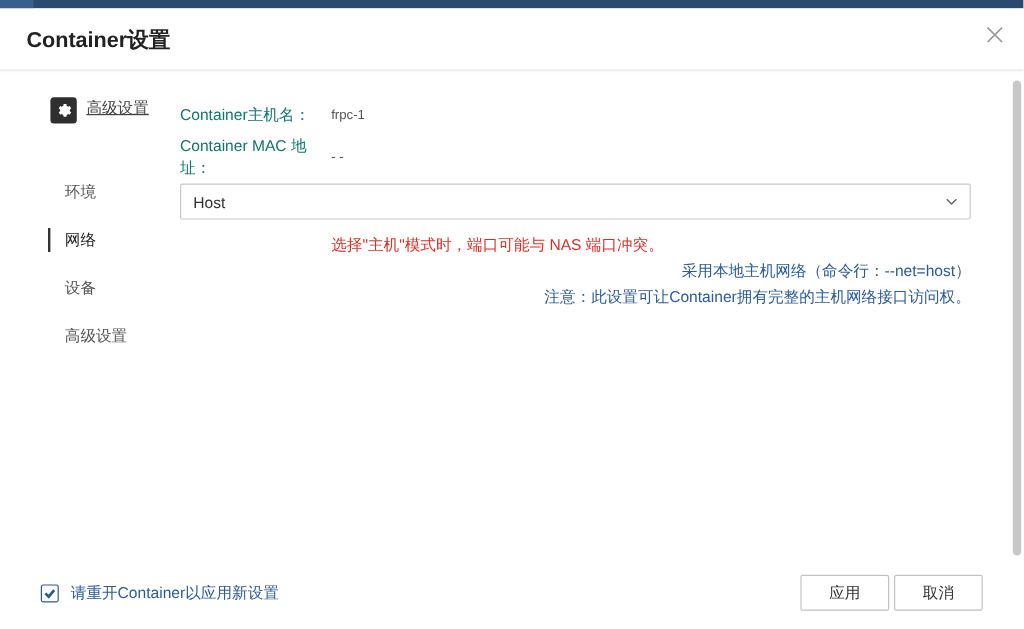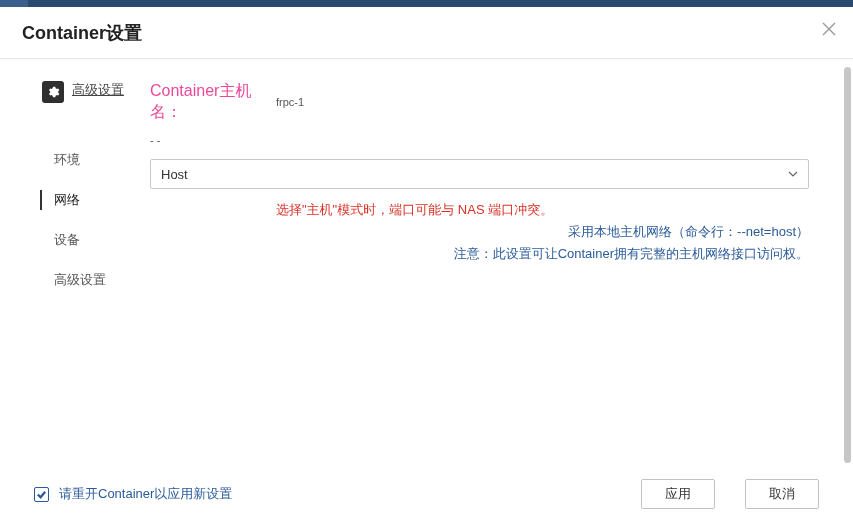--- a/index.html
+++ b/index.html
@@ -16,33 +16,33 @@
   .adv-row { display: flex; align-items: flex-start; gap: 8px; margin-bottom: 37px; margin-left: 4px; }
   .gear-badge { width: 22px; height: 22px; background: #2f2f2f; border-radius: 3px; display: flex; align-items: center; justify-content: center; }
   .gear-badge svg { width: 14px; height: 14px; fill: #fff; }
   .adv-link { text-decoration: underline; color: #444; font-size: 13px; cursor: pointer; }
   .nav { list-style: none; margin-left: 2px; }
   .nav li { height: 40px; display: flex; align-items: center; padding-left: 14px; font-size: 13px; color: #555; cursor: pointer; position: relative; text-align: center; }
   .nav li.active { color: #222; font-weight: 500; }
   .nav li.active::before { content: ""; position: absolute; left: 0; top: 10px; bottom: 10px; width: 2px; background: #333; }
   .right-col { flex: 1; padding: 22px 44px 0 0; }
   .form-row { display: flex; align-items: center; min-height: 30px; margin-bottom: 2px; }
-  .form-label { width: 126px; color: #ec4899; font-size: 16px; }
+  .form-label { width: 126px; color: #0f766e; font-size: 13px; }
   .form-value { color: #555; font-size: 11px; }
   .select { flex: 1; height: 30px; border: 1px solid #c9c9c9; border-radius: 2px; padding: 14px 10px; display: flex; align-items: center; justify-content: space-between; cursor: pointer; background: #fff; font-size: 13px; color: #333; }
   .select svg { width: 10px; height: 10px; fill: #666; }
   .notes { margin-left: 126px; margin-top: 10px; font-size: 13px; line-height: 22px; }
   .note-warn { color: #d93025; }
   .note-info { color: #2a5b99; text-align: right; }
   .footer { position: absolute; bottom: 0; left: 0; right: 0; height: 60px; display: flex; align-items: center; padding: 0 34px; }
   .chk-wrap { display: flex; align-items: center; gap: 10px; cursor: pointer; }
   .chk { width: 15px; height: 15px; border: 1px solid #2a5b99; border-radius: 2px; display: flex; align-items: center; justify-content: center; background: #fff; }
   .chk svg { width: 11px; height: 11px; stroke: #2a5b99; stroke-width: 2.5; fill: none; }
   .chk-label { color: #2a5b99; font-size: 13px; }
-  .footer-btns { margin-left: auto; display: flex; gap: 30px; }
+  .footer-btns { margin-left: auto; display: flex; gap: 4px; }
   .btn { min-width: 74px; height: 30px; border: 1px solid #c2c2c2; background: #fff; border-radius: 2px; font-size: 13px; color: #333; cursor: pointer; display: flex; align-items: center; justify-content: center; }
   .scroll-track { position: absolute; right: 2px; top: 60px; bottom: 60px; width: 7px; }
   .scroll-thumb { position: absolute; right: 0; top: 0; width: 7px; height: 396px; background: #c7c7c7; border-radius: 4px; }
 </style>
 </head>
 <body>
 
 <div class="topbar">
     <div class="topbar-accent"></div>
   </div>
@@ -83,20 +83,21 @@
           </li>
       </ul>
     </div>
 
     <div class="right-col">
       <div class="form-row">
         <div class="form-label">Container主机名：</div>
         <div class="form-value">frpc-1</div>
       </div>
       <div class="form-row">
+        <div class="form-label">Container MAC 地址：</div>
         <div class="form-value">- -</div>
       </div>
       <div class="form-row" style="margin-top:4px">
         <div class="select">
           <span>Host</span>
           <svg viewBox="0 0 10 10">
               <path d="M1 3 L5 7 L9 3" stroke="#666" stroke-width="1.2" fill="none"></path>
             </svg>
         </div>
       </div>

